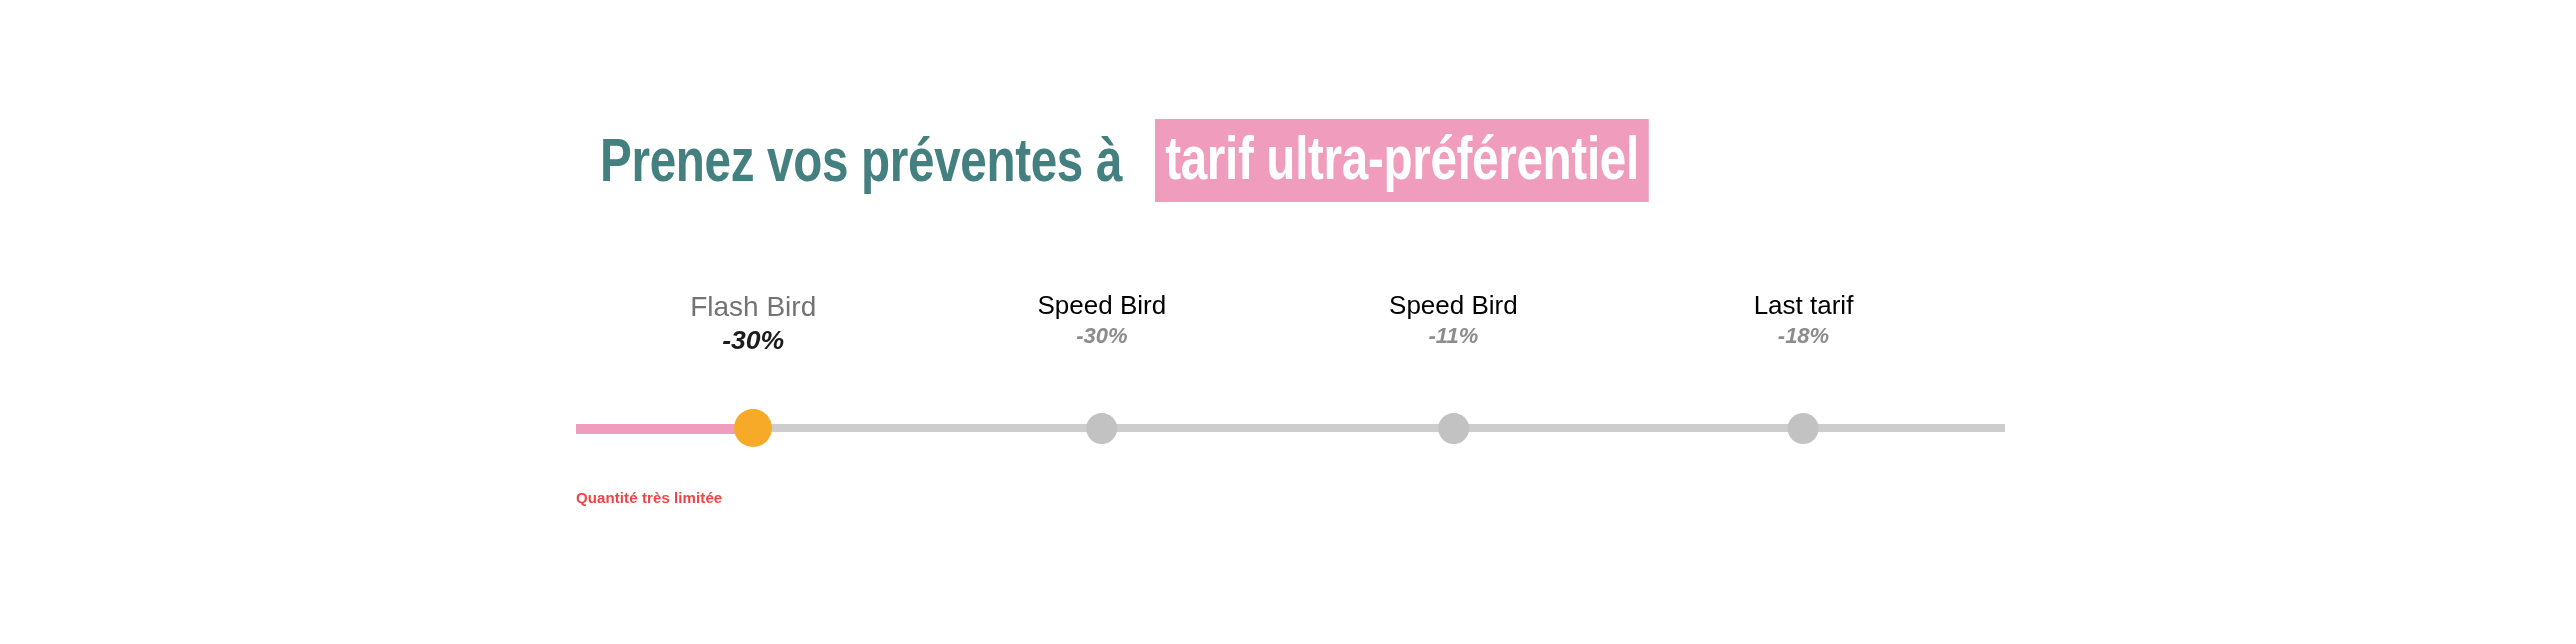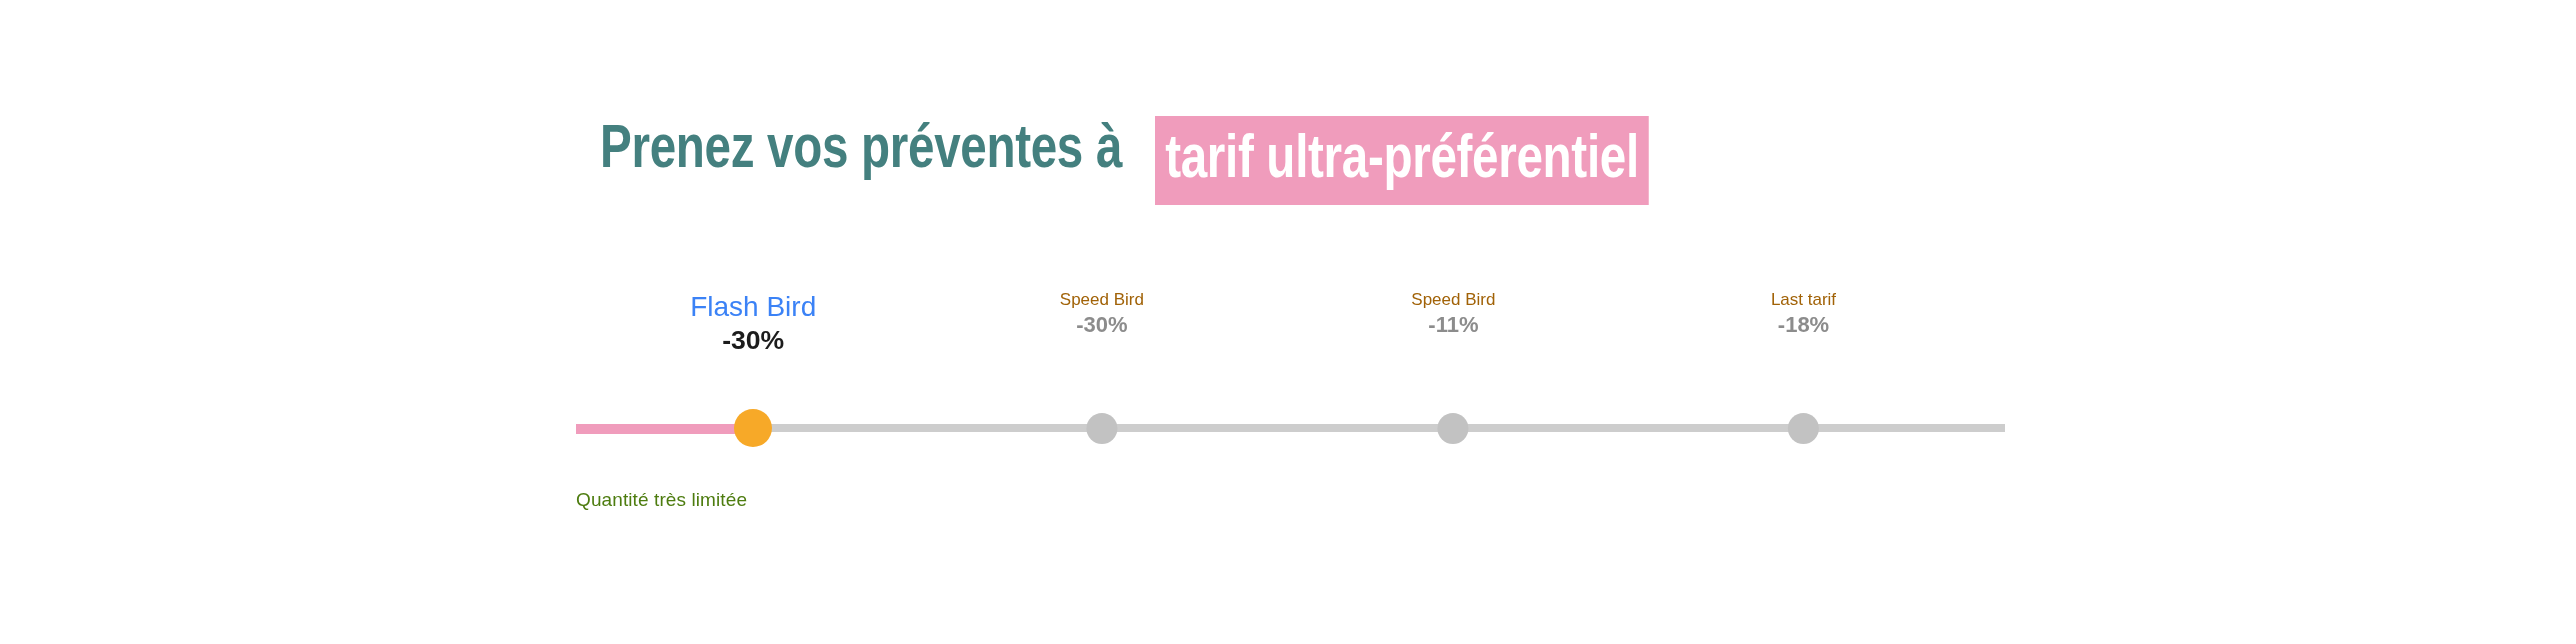--- a/index.html
+++ b/index.html
@@ -16,20 +16,21 @@
     -webkit-font-smoothing: antialiased;
   }
 
   
   .headline {
     position: absolute;
     left: 600px;
     top: 116px;
     height: 89px;
     display: flex;
+    align-items: center;
     white-space: nowrap;
   }
   .headline-lead {
     font-family: "Liberation Sans Narrow", "Liberation Sans", sans-serif;
     font-weight: 700;
     font-size: 61px;
     line-height: 1;
     letter-spacing: -0.4px;
     color: #44807f;
     transform: scaleX(0.78);
@@ -76,35 +77,36 @@
     background: #f09cbc;
   }
   .step {
     position: absolute;
     top: 0;
     transform: translateX(-50%);
     text-align: center;
     white-space: nowrap;
   }
   .step-name {
-    font-size: 17px;
+    font-size: 26px;
     font-weight: 400;
-    color: #a16207;
+    color: #000000;
     line-height: 1.18;
   }
   .step-discount {
     font-size: 22px;
     font-weight: 700;
     color: #8c8c8c;
     line-height: 1.2;
     margin-top: 2.4px;
+    font-style: italic;
   }
   .step.active .step-name {
     font-size: 28px;
-    color: #3b82f6;
+    color: #737373;
   }
   .step.active .step-discount {
     font-size: 26.6px;
     color: #1c1c1c;
   }
   .dot {
     position: absolute;
     left: 50%;
     transform: translateX(-50%);
     border-radius: 50%;
@@ -117,23 +119,23 @@
     background: #f7a928;
     width: 38px;
     height: 38px;
     top: 119px;
   }
 
   .note {
     position: absolute;
     left: 576px;
     top: 489px;
-    font-size: 19px;
-    font-weight: 400;
-    color: #4d7c0f;
+    font-size: 15px;
+    font-weight: 700;
+    color: #ef4444;
     letter-spacing: 0.1px;
     white-space: nowrap;
   }
 </style>
 </head>
 <body>
 
 <div class="headline">
   <span class="headline-lead">Prenez vos préventes à</span>
   <span class="headline-highlight">tarif ultra-préférentiel</span>

